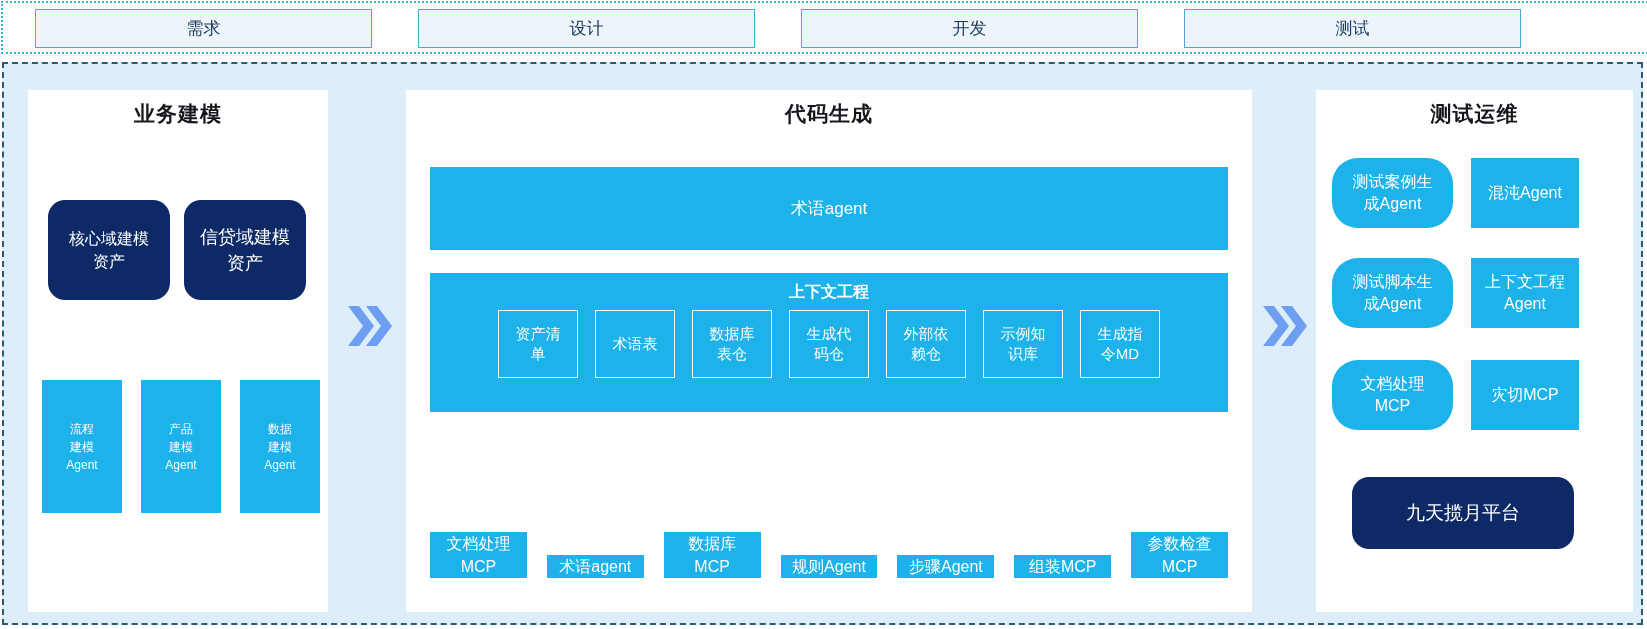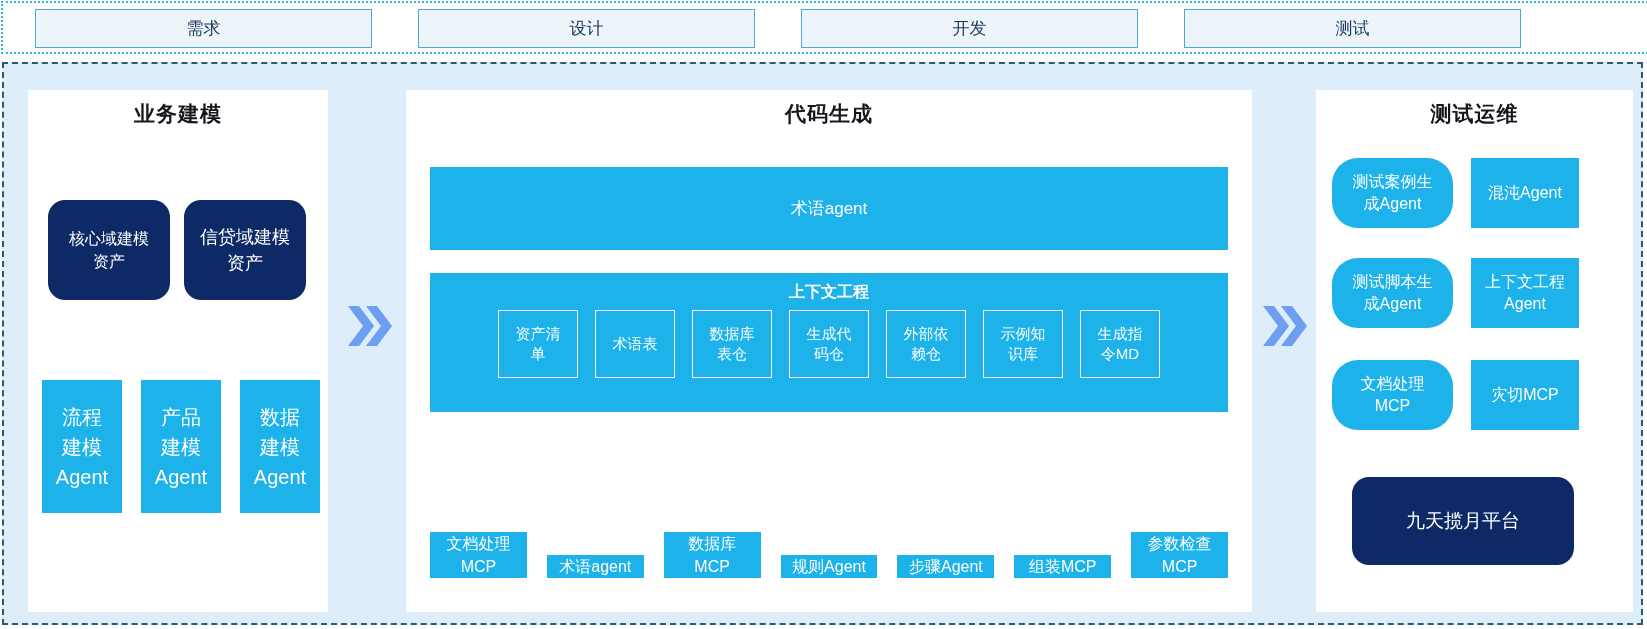--- a/index.html
+++ b/index.html
@@ -35,36 +35,36 @@
   }
   .box{
     display:flex;align-items:center;justify-content:center;text-align:center;
     white-space:pre-line;box-sizing:border-box;color:#fff;
   }
   .navy{background:var(--navy);border-radius:17px;}
   .cyan{background:var(--cyan);}
   
   .asset-0{position:absolute;left:20px;top:110px;width:122px;height:100px;font-size:16px;line-height:1.45;}
   .asset-1{position:absolute;left:156px;top:110px;width:122px;height:100px;font-size:18px;line-height:1.45;}
-  .bm-agent{position:absolute;top:290px;width:80px;height:133px;font-size:20px;line-height:1.5;}
+  .bm-agent{position:absolute;top:290px;width:80px;height:133px;font-size:12px;line-height:1.5;}
   .bm-0{left:14px}.bm-1{left:113px}.bm-2{left:212px}
   
   .master-bar{position:absolute;left:24px;top:77px;width:798px;height:83px;font-size:17px;}
   .context-band{position:absolute;left:24px;top:183px;width:798px;height:139px;background:var(--cyan);}
   .context-title{margin-top:9px;text-align:center;font-size:16px;color:#fff;font-weight:bold;}
   .context-row{display:flex;justify-content:center;gap:17px;margin-top:7px;}
   .context-box{width:80px;height:68px;border:1px solid #ffffff;font-size:15px;line-height:1.32;}
   .worker-row{position:absolute;left:24px;top:340px;width:798px;height:148px;display:flex;gap:20px;align-items:flex-end;}
   .worker-box{flex:1;font-size:16px;line-height:1.45;}
   
   .to-box{position:absolute;width:121px;height:70px;font-size:16px;line-height:1.4;}
   .to-col2{left:155px;width:108px;}
   .to-col1{left:16px;border-radius:26px;}
   .to-row1{top:68px}.to-row2{top:168px}.to-row3{top:270px}
-  .platform-box{position:absolute;left:36px;top:387px;width:222px;height:88px;font-size:19px;}
+  .platform-box{position:absolute;left:36px;top:387px;width:222px;height:72px;font-size:19px;}
   
   .flow-arrow{position:absolute;top:241px;width:46px;height:42px;color:var(--arrow);}
   .arrow-1{left:343px;}
   .arrow-2{left:1258px;}
 </style>
 </head>
 <body>
 
 <div class="top-strip">
   <div class="phase-box phase-0">需求</div>

